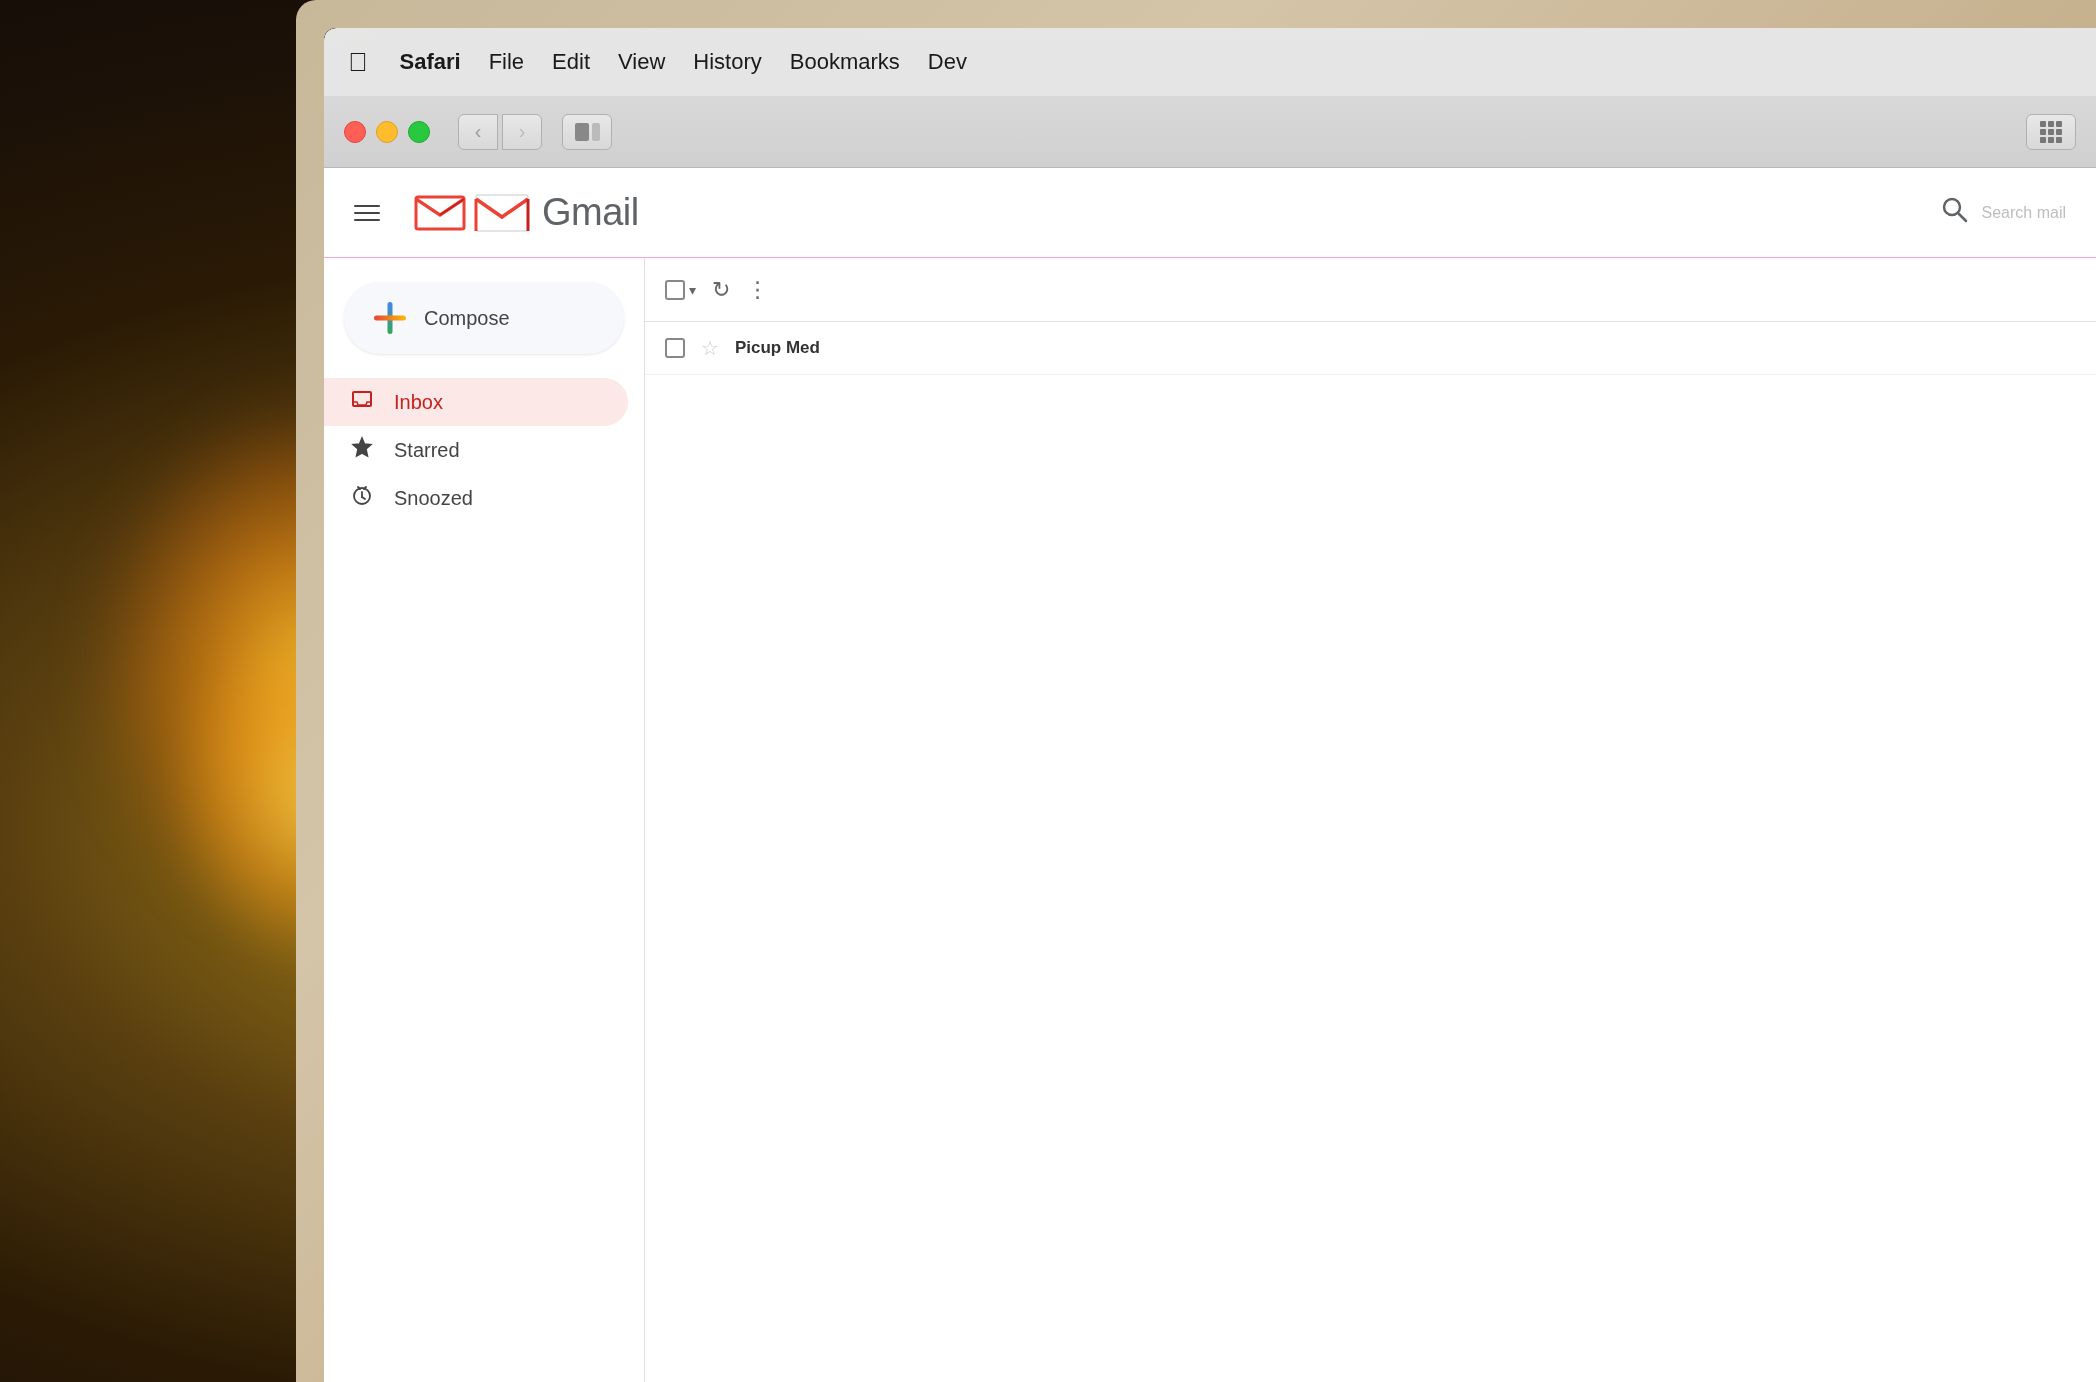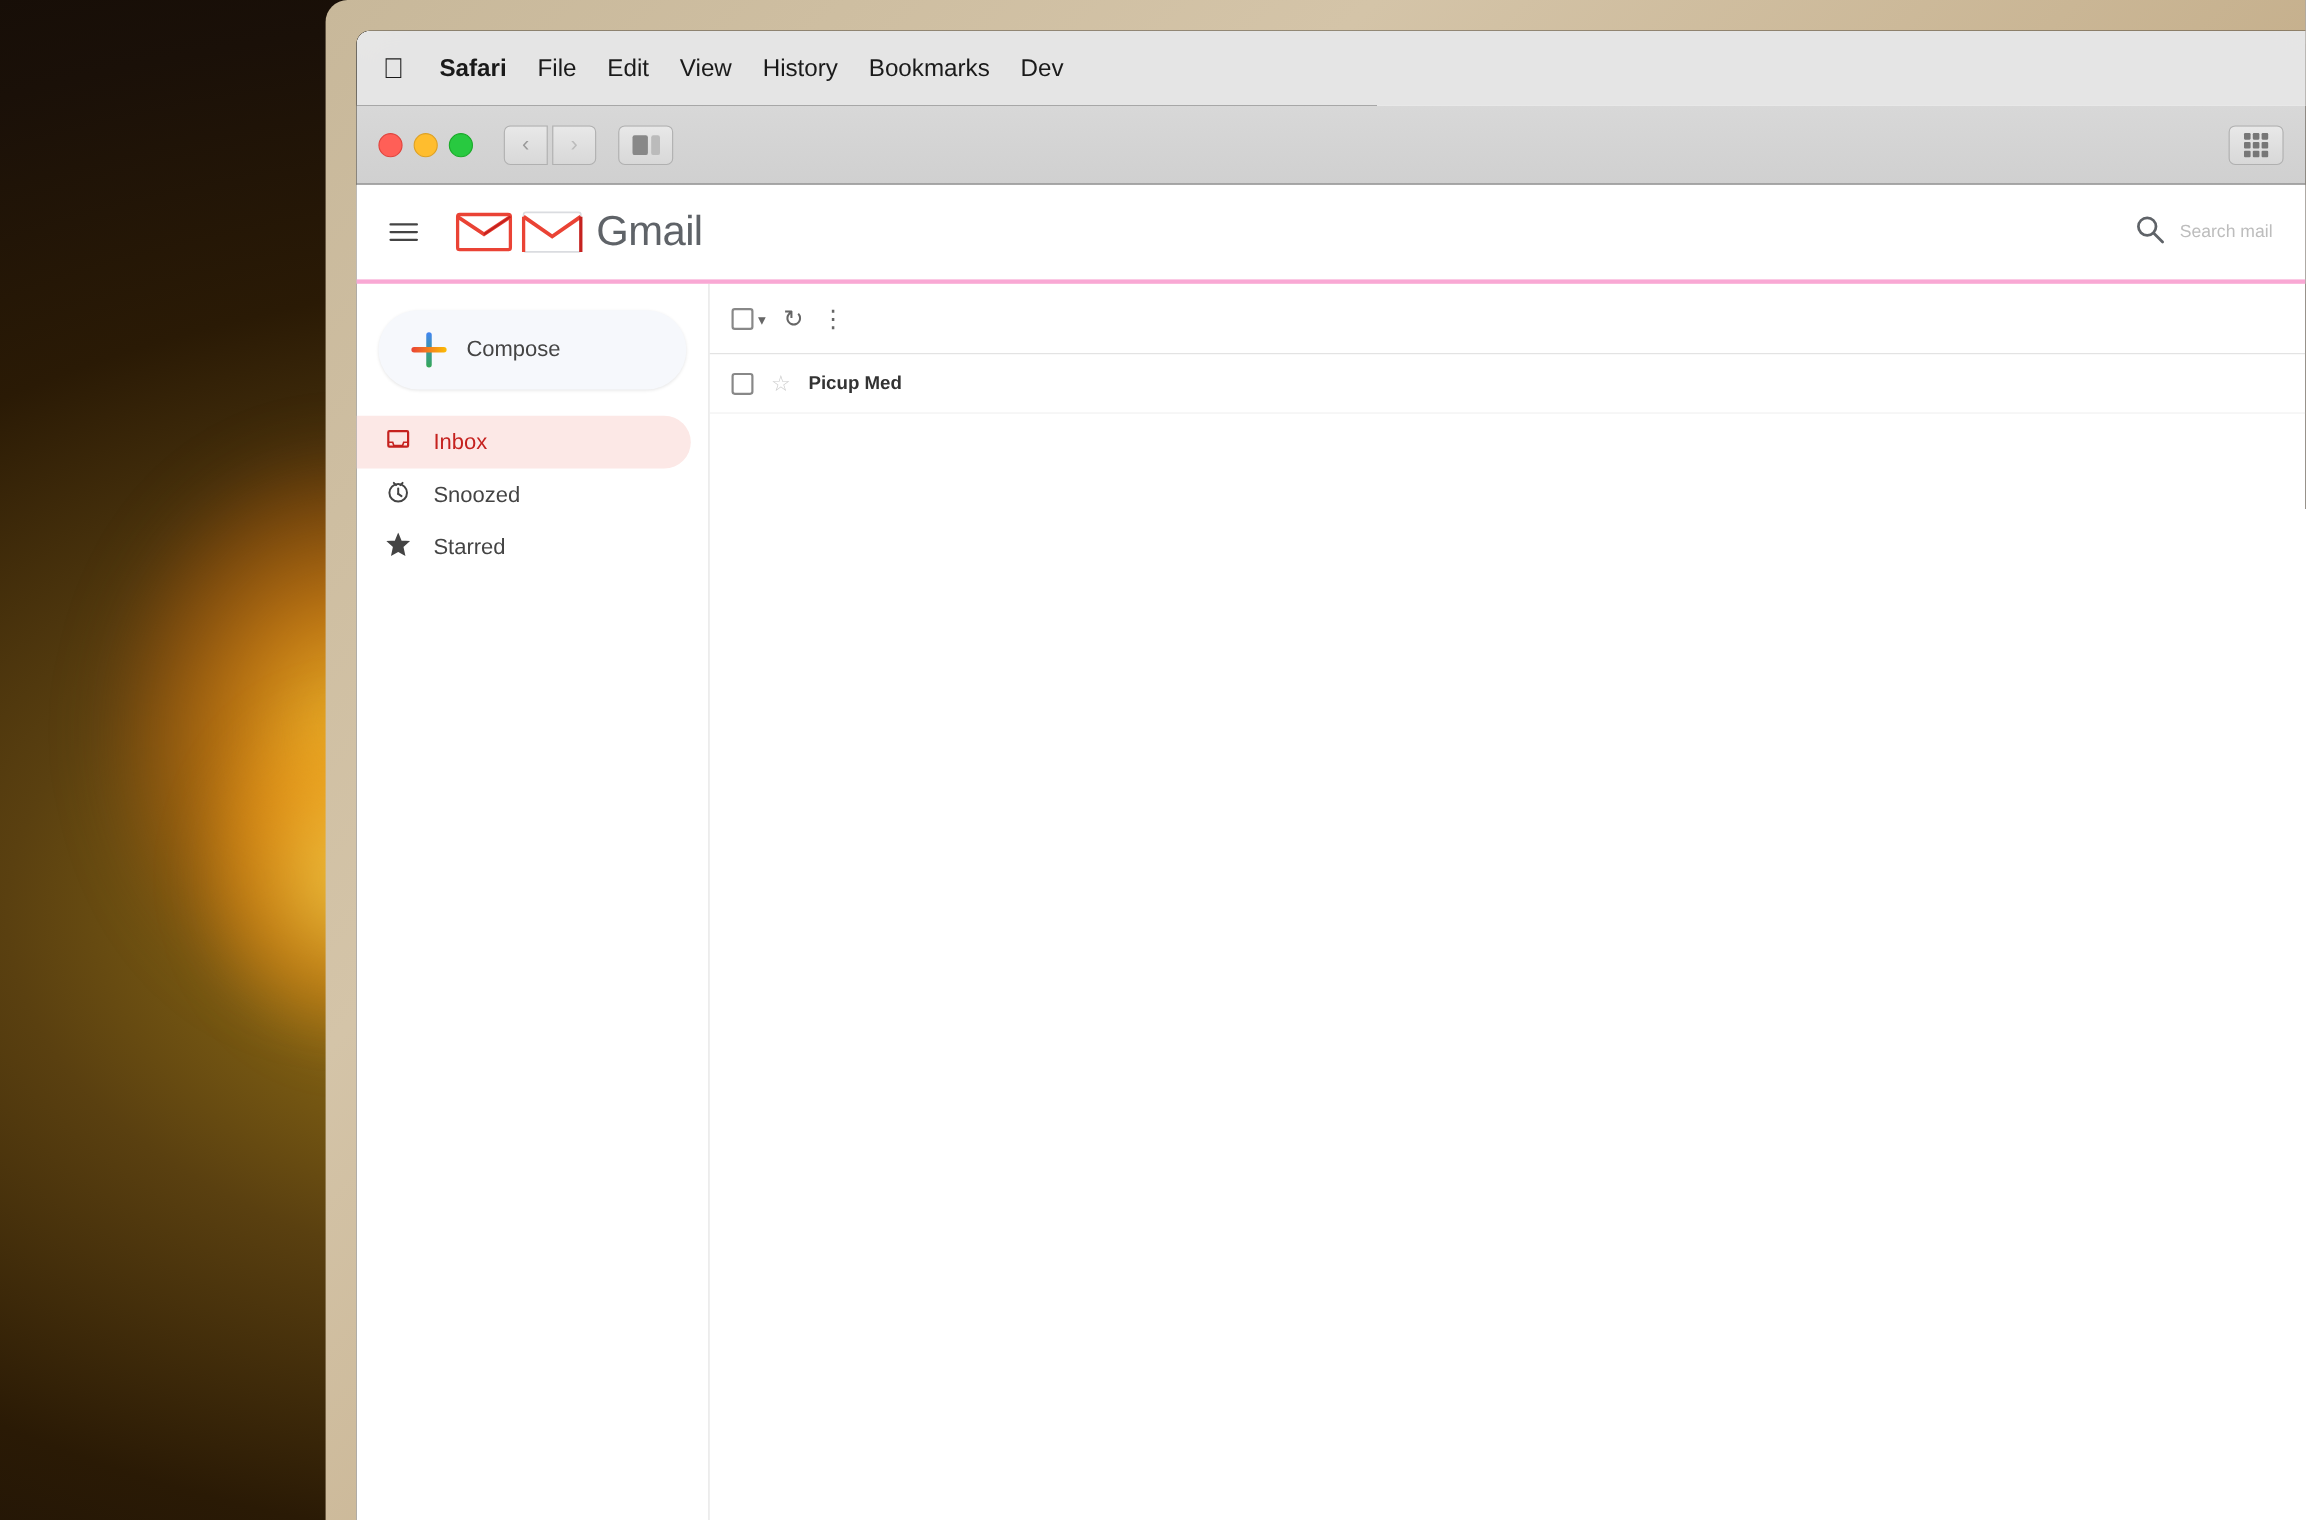--- a/index.html
+++ b/index.html
@@ -229,21 +229,21 @@
       display: flex;
       flex-direction: column;
     }
 
     
     .gmail-header {
       display: flex;
       align-items: center;
       padding: 20px 30px;
       height: 90px;
-      border-bottom: 4px solid #f9a8d4;
+      border-bottom: 1px solid #f9a8d4;
       background: #fff;
     }
 
     .hamburger-btn {
       width: 44px;
       height: 44px;
       display: flex;
       flex-direction: column;
       justify-content: center;
       gap: 5px;
@@ -619,43 +619,43 @@
           </div>
 
           <div class="nav-item active">
             <span class="nav-item-icon inbox-icon">
               <svg width="22" height="22" viewBox="0 0 22 22" fill="none">
                 <rect x="2" y="4" width="18" height="14" rx="1" stroke="#c5221f" stroke-width="2" fill="none"></rect>
                 <path d="M2,14 L6,14 L7,17 L15,17 L16,14 L20,14" stroke="#c5221f" stroke-width="1.5" fill="none"></path>
               </svg>
             </span>
             <span class="nav-item-label">Inbox</span>
+          </div>
+
+          <div class="nav-item">
+            <span class="nav-item-icon star-icon">
+              <svg width="22" height="22" viewBox="0 0 22 22" fill="none">
+                <polygon points="11,2 13.5,8 20,8.5 15,13 16.5,20 11,17 5.5,20 7,13 2,8.5 8.5,8" stroke="#444" stroke-width="1.5" fill="#444"></polygon>
+              </svg>
+            </span>
+            <span class="nav-item-label">Starred</span>
           </div>
 
           <div class="nav-item">
             <span class="nav-item-icon clock-icon">
               <svg width="22" height="22" viewBox="0 0 22 22" fill="none">
                 <circle cx="11" cy="12" r="8" stroke="#444" stroke-width="1.8" fill="none"></circle>
                 <line x1="11" y1="8" x2="11" y2="13" stroke="#444" stroke-width="1.8" stroke-linecap="round"></line>
                 <line x1="11" y1="13" x2="14" y2="15" stroke="#444" stroke-width="1.8" stroke-linecap="round"></line>
                 <line x1="7" y1="3" x2="9" y2="5" stroke="#444" stroke-width="1.8" stroke-linecap="round"></line>
                 <line x1="15" y1="3" x2="13" y2="5" stroke="#444" stroke-width="1.8" stroke-linecap="round"></line>
               </svg>
             </span>
             <span class="nav-item-label">Snoozed</span>
           </div>
-
-          <div class="nav-item">
-            <span class="nav-item-icon star-icon">
-              <svg width="22" height="22" viewBox="0 0 22 22" fill="none">
-                <polygon points="11,2 13.5,8 20,8.5 15,13 16.5,20 11,17 5.5,20 7,13 2,8.5 8.5,8" stroke="#444" stroke-width="1.5" fill="#444"></polygon>
-              </svg>
-            </span>
-            <span class="nav-item-label">Starred</span>
-          </div>
         </div>
 
         <div class="main-content">
 
           <div class="toolbar">
             <div class="checkbox-wrap">
               <div class="checkbox"></div>
               <span class="dropdown-arrow">▾</span>
             </div>
             <span class="refresh-btn">↻</span>

